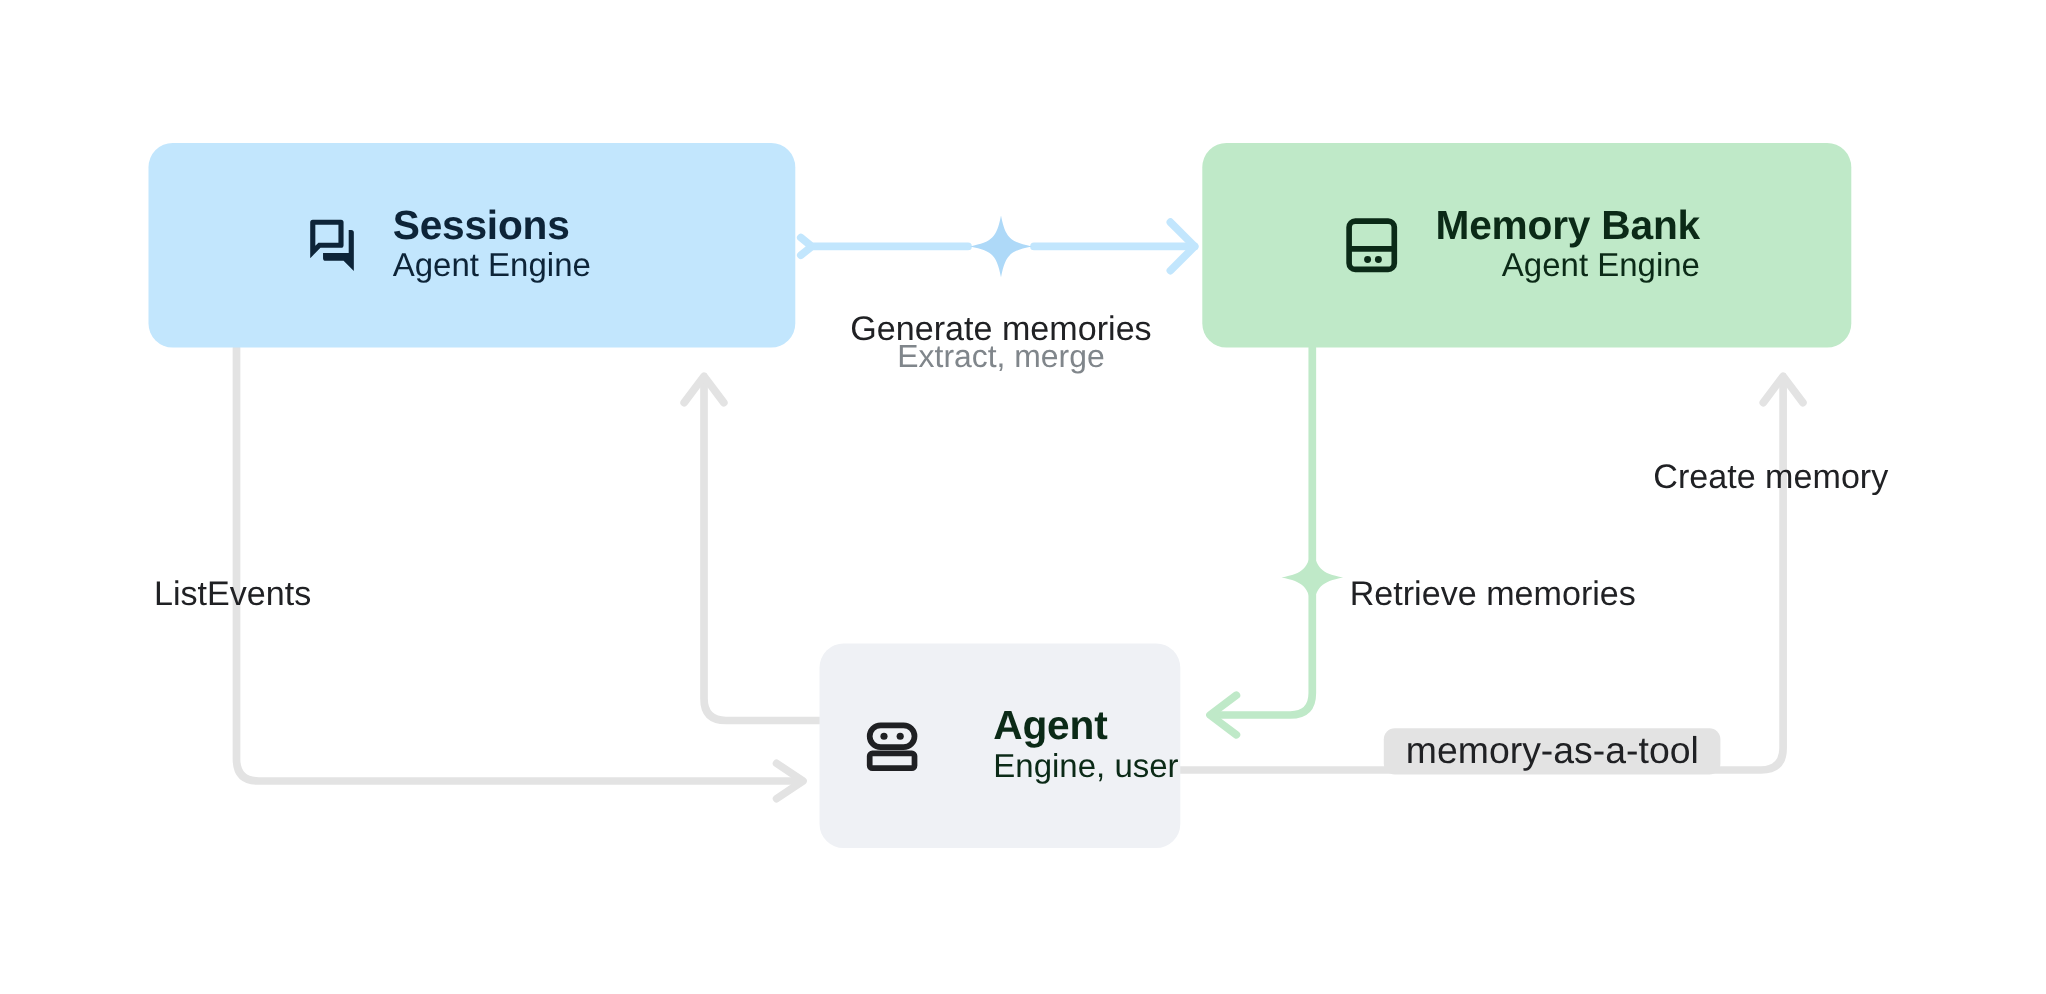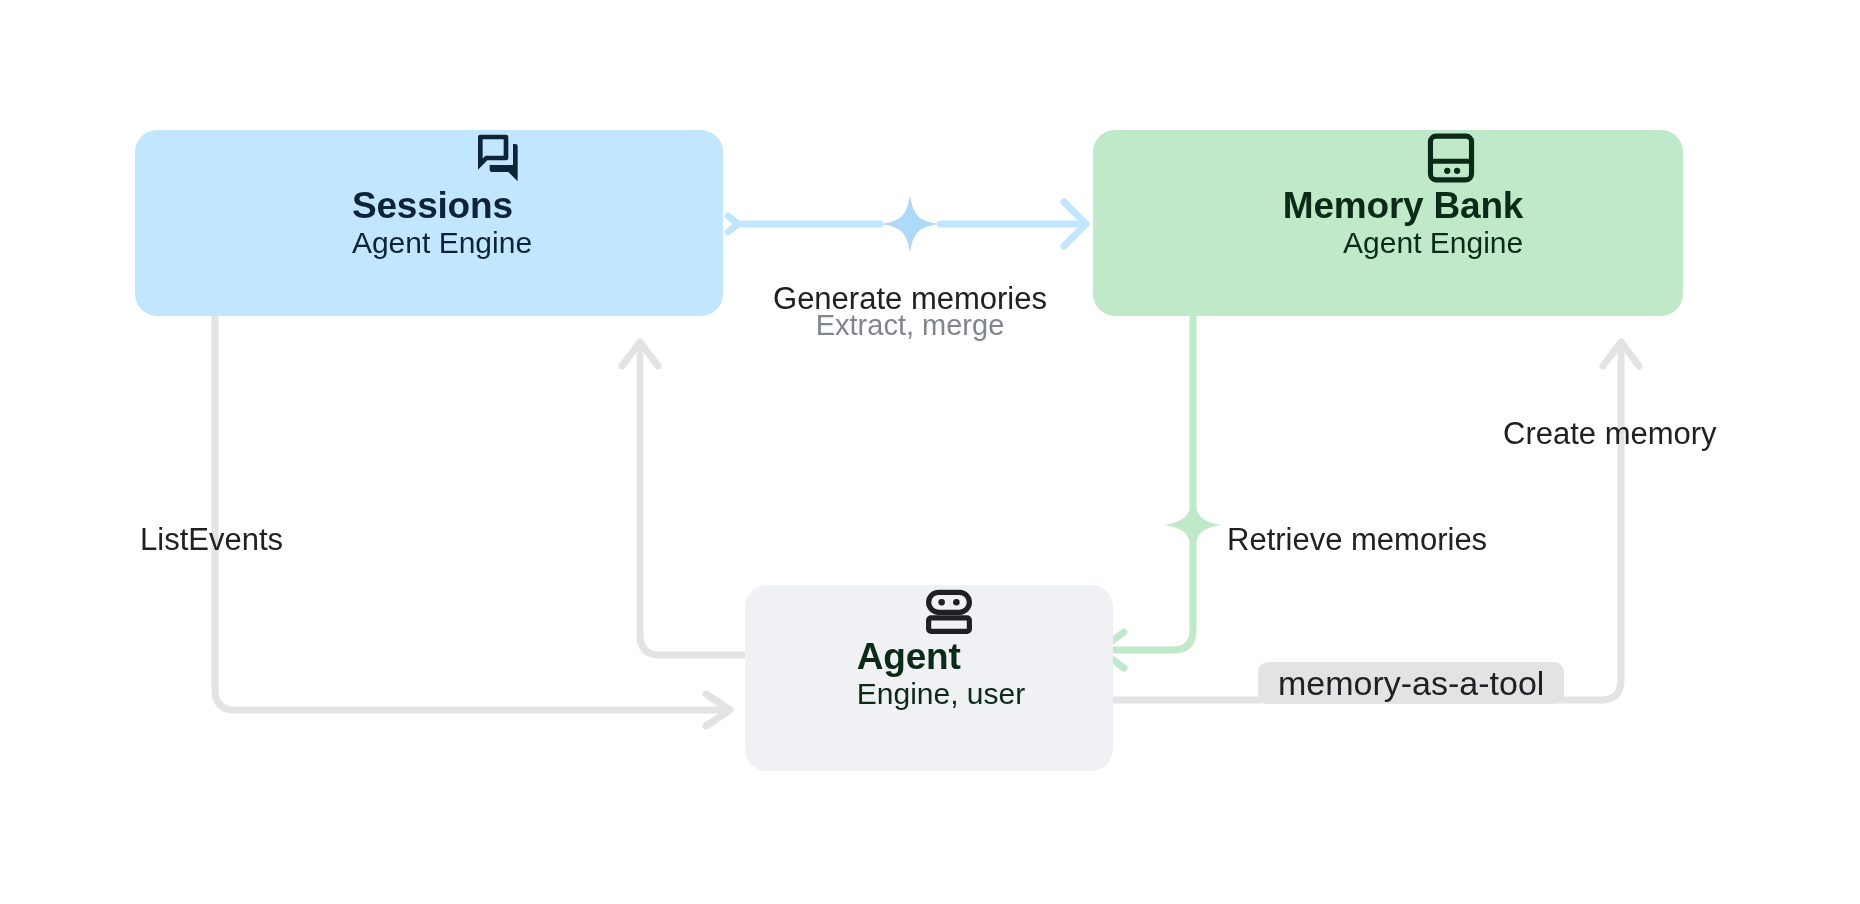--- a/index.html
+++ b/index.html
@@ -25,21 +25,21 @@
     top: 0;
     width: 1860px;
     height: 904px;
   }
 
   
   .node {
     position: absolute;
     box-sizing: border-box;
     display: flex;
-    flex-direction: column;
+    flex-direction: row;
     align-items: center;
     border-radius: 22px;
   }
   .node-icon {
     flex: 0 0 auto;
     display: flex;
     align-items: center;
     justify-content: center;
   }
   .node-text {
@@ -82,23 +82,24 @@
     background: #bfe9c8;
   }
   #node-memory .node-icon { margin-left: 126px; }
   #node-memory .node-text { margin-left: 30px; text-align: right; }
   #node-memory .node-title,
   #node-memory .node-sub { color: #0b2a17; }
 
   #node-agent {
     left: 745px;
     top: 585px;
-    width: 368px;
+    width: 328px;
     height: 186px;
     background: #eff1f5;
+    gap: 42px;
   }
   #node-agent .node-icon { margin-left: 40px; }
   #node-agent .node-text { margin-left: 24px; }
   #node-agent .node-title { color: #0b2a17; }
   #node-agent .node-sub { color: #0b2a17; }
 
   
   .edge-label {
     position: absolute;
     white-space: nowrap;

